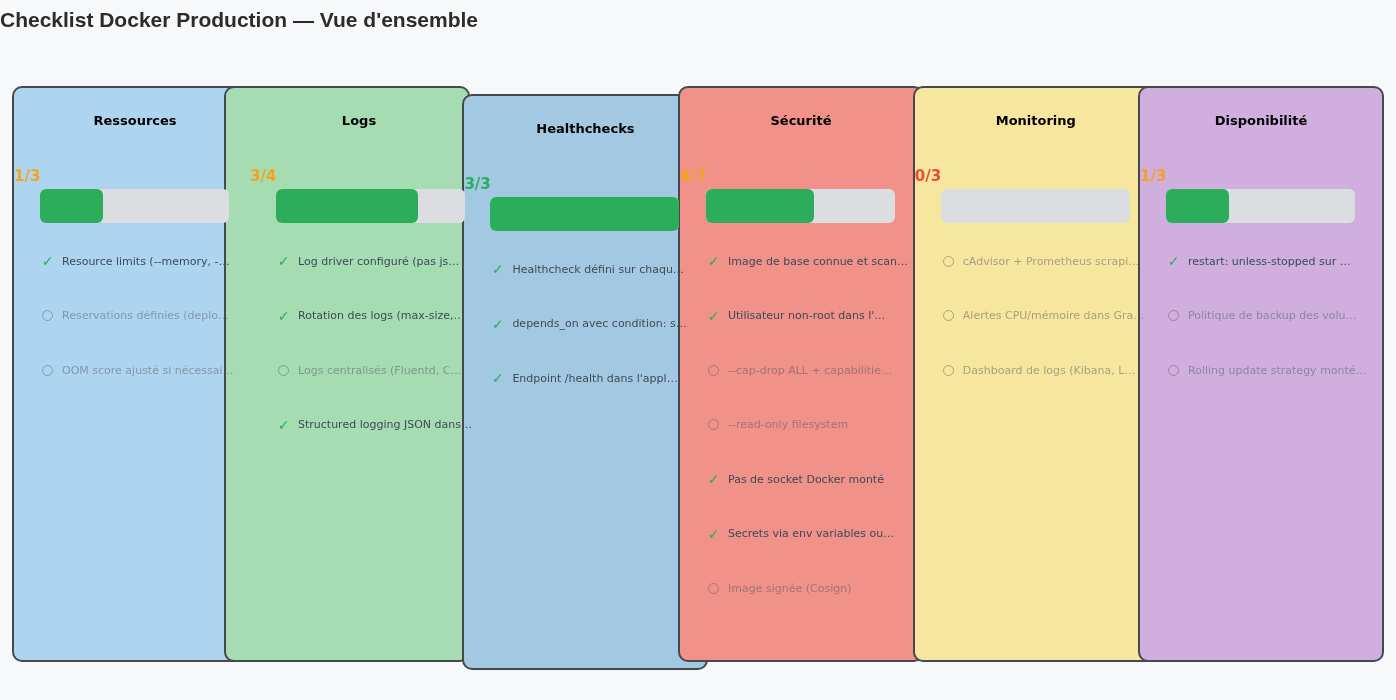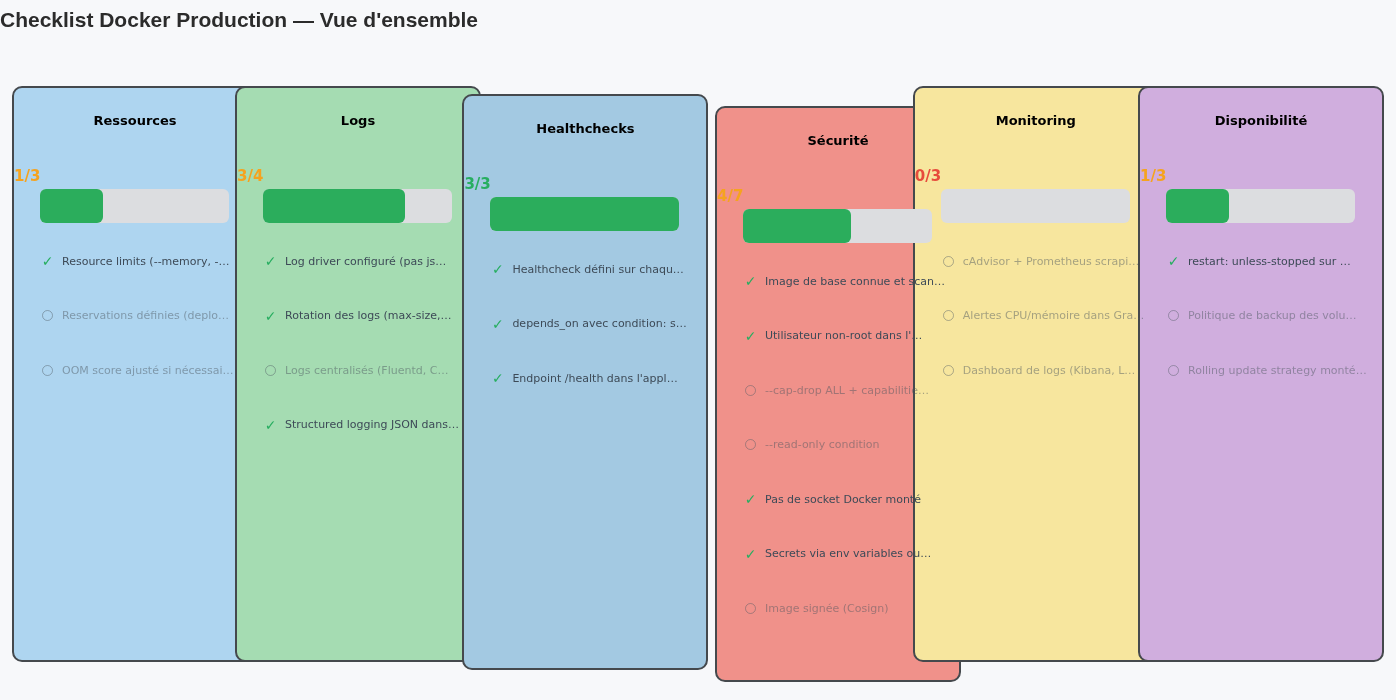--- a/index.html
+++ b/index.html
@@ -152,21 +152,21 @@
   <div class="item unchecked">
     <span class="icon-wrap">
               <span class="circle-glyph"></span>
             </span>
     <span class="item-label">OOM score ajusté si nécessai…</span>
   </div>
 </div>
     </div>
   </div>
 
-  <div class="card" style="left: 235px; background: rgb(165, 220, 178);">
+  <div class="card" style="left: 224px; background: rgb(165, 220, 178); padding-left: 24px;">
     <div class="card-content">
       <div class="card-title">Logs</div>
       <div class="card-count" style="color: rgb(245, 163, 31);">3/4</div>
       <div class="bar">
         <div class="bar-fill" style="width: 75%;"></div>
       </div>
       <div class="items">
   <div class="item checked">
     <span class="icon-wrap">
               <span class="check-glyph">✓</span>
@@ -223,21 +223,21 @@
   <div class="item checked">
     <span class="icon-wrap">
               <span class="check-glyph">✓</span>
             </span>
     <span class="item-label">Endpoint /health dans l'appl…</span>
   </div>
 </div>
     </div>
   </div>
 
-  <div class="card" style="left: 715px; background: rgb(240, 145, 138); margin-top: 20px;">
+  <div class="card" style="left: 678px; background: rgb(240, 145, 138);">
     <div class="card-content">
       <div class="card-title">Sécurité</div>
       <div class="card-count" style="color: rgb(245, 163, 31);">4/7</div>
       <div class="bar">
         <div class="bar-fill" style="width: 57.1429%;"></div>
       </div>
       <div class="items">
   <div class="item checked">
     <span class="icon-wrap">
               <span class="check-glyph">✓</span>
@@ -256,21 +256,21 @@
     <span class="icon-wrap">
               <span class="circle-glyph"></span>
             </span>
     <span class="item-label">--cap-drop ALL + capabilitie…</span>
   </div>
 
   <div class="item unchecked">
     <span class="icon-wrap">
               <span class="circle-glyph"></span>
             </span>
-    <span class="item-label">--read-only condition</span>
+    <span class="item-label">--read-only filesystem</span>
   </div>
 
   <div class="item checked">
     <span class="icon-wrap">
               <span class="check-glyph">✓</span>
             </span>
     <span class="item-label">Pas de socket Docker monté</span>
   </div>
 
   <div class="item checked">

